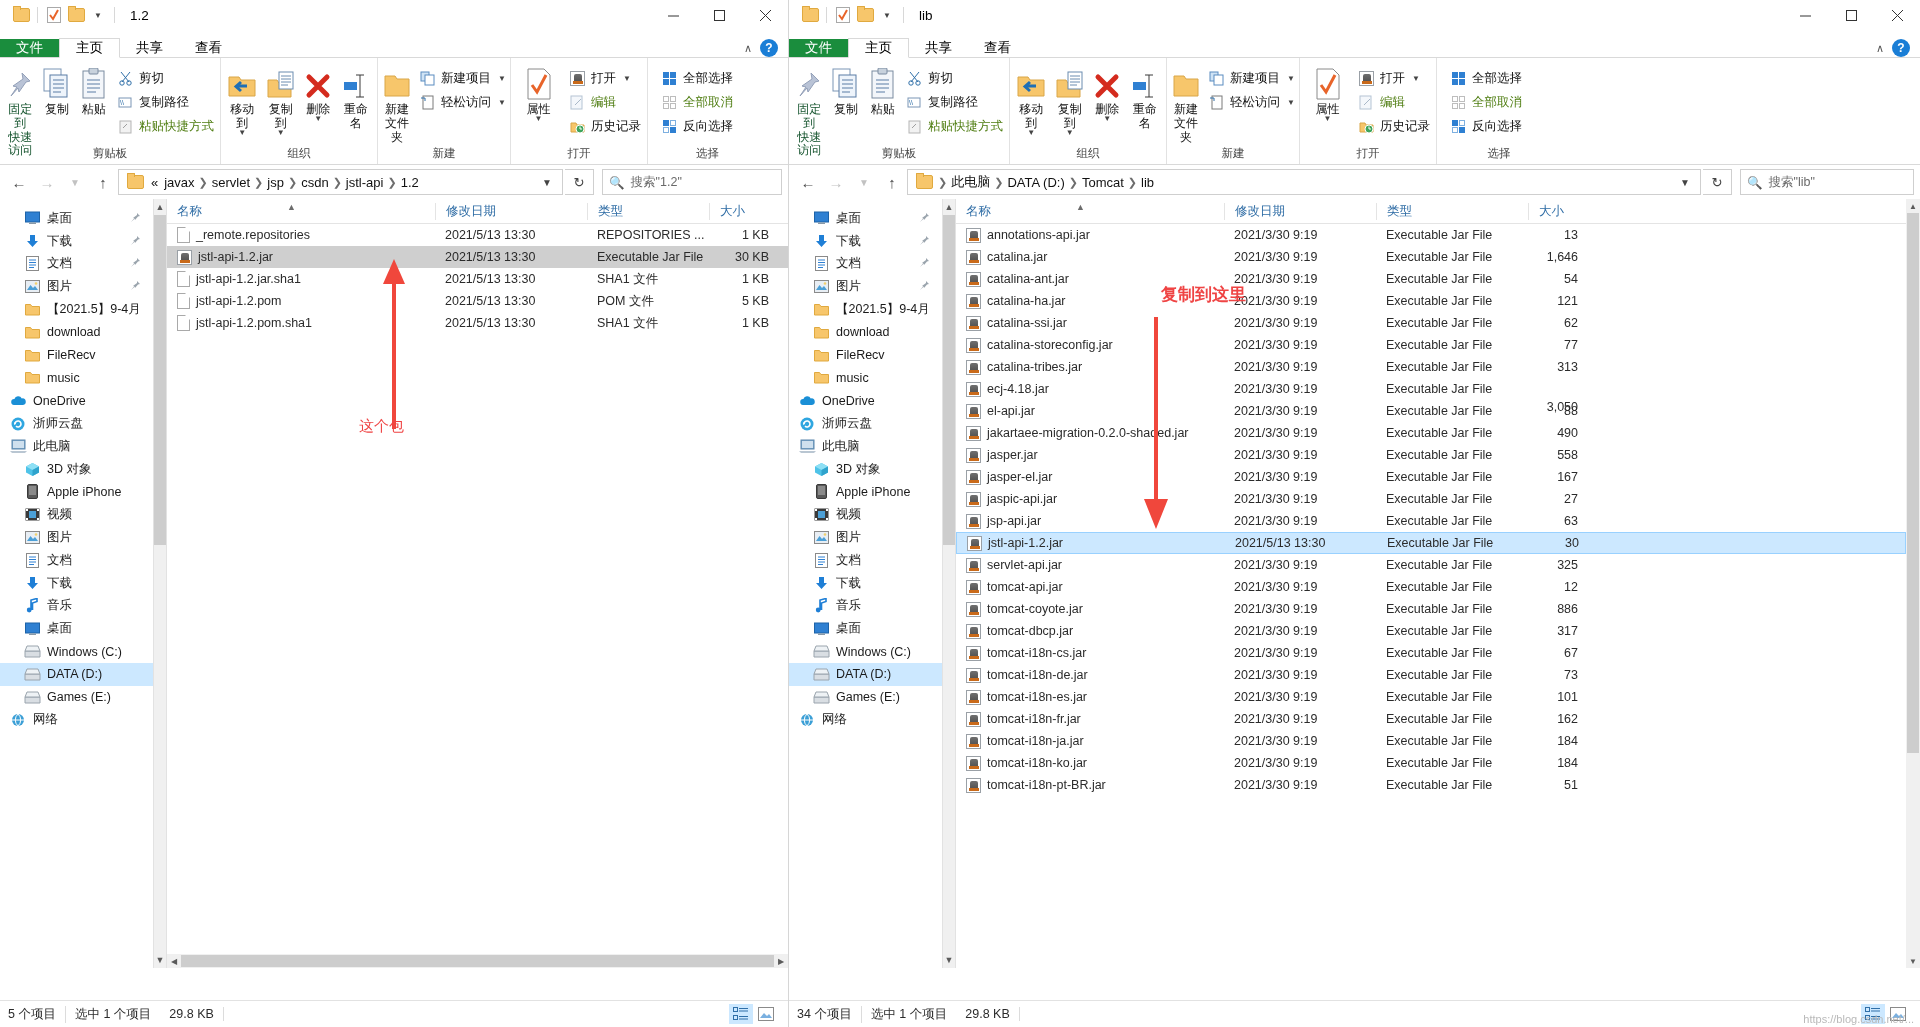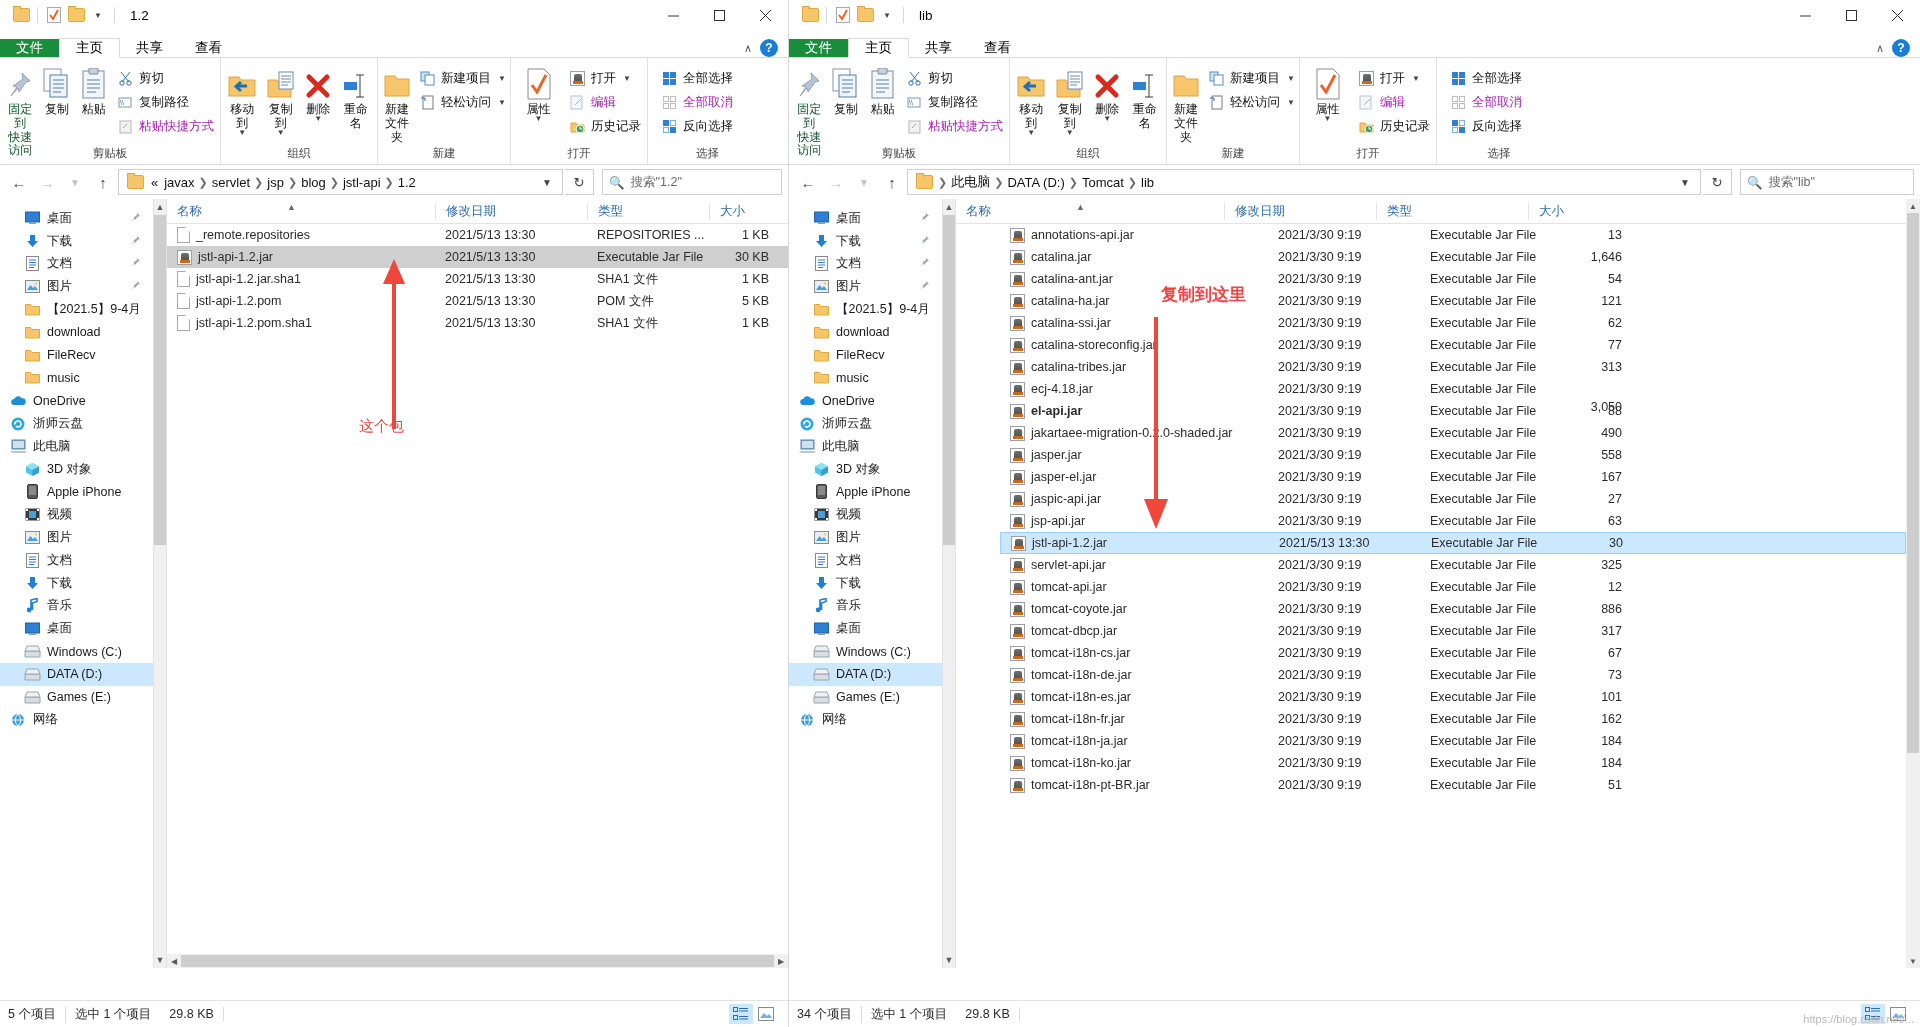--- a/index.html
+++ b/index.html
@@ -41,21 +41,21 @@
   .rgroup{display:flex;flex-direction:column;justify-content:space-between;height:106px;position:relative;padding:0 2px;}
   .rgroup + .rgroup{border-left:1px solid #e2e2e2;}
   .rgroup-body{display:flex;align-items:flex-start;padding-top:6px;height:80px;}
   .rgroup-label{text-align:center;font-size:11.5px;color:#444;padding-bottom:3px;}
   .bigbtn{width:62px;display:flex;flex-direction:column;align-items:center;padding:2px 2px 0;}
   .bigbtn .ic{height:34px;display:flex;align-items:flex-end;justify-content:center;}
   .bigbtn .lb{font-size:12px;text-align:center;line-height:1.15;color:#111;margin-top:3px;}
   .bigbtn.dim .lb{color:#14532d;}
   .smallcol{display:flex;flex-direction:column;padding-top:2px;}
   .smallbtn{display:flex;align-items:center;gap:5px;height:24px;padding:0 4px;font-size:12.5px;color:#111;white-space:nowrap;}
-  .smallbtn.dim{color:#a21caf;}
+  .smallbtn.dim{color:#4d7c0f;}
   .smallbtn .ic{width:18px;height:18px;display:flex;align-items:center;justify-content:center;}
   .caret{font-size:8px;color:#444;margin-left:2px;}
   .caret-b{font-size:8px;color:#444;line-height:4px;}
 
   
   .addrbar{height:34px;display:flex;align-items:center;padding:0 6px;gap:2px;background:#fff;}
   .nav-btn{width:26px;height:26px;display:flex;align-items:center;justify-content:center;color:#4a4a4a;font-size:15px;}
   .nav-btn.dis{color:#c2c2c2;}
   .crumbbox{flex:1;height:24px;border:1px solid #cfcfcf;background:#fff;display:flex;align-items:center;
             padding:0 4px;font-size:13px;color:#111;min-width:0;}
@@ -448,21 +448,21 @@
       <div class="nav-btn">↑</div>
       <div class="crumbbox">
         <span class="folder" style="margin:0 4px;"></span>
         <span class="crumb">«</span>
         <span class="crumb">javax</span>
         <span class="crumb-sep">❯</span>
         <span class="crumb">servlet</span>
         <span class="crumb-sep">❯</span>
         <span class="crumb">jsp</span>
         <span class="crumb-sep">❯</span>
-        <span class="crumb">blog</span>
+        <span class="crumb">csdn</span>
         <span class="crumb-sep">❯</span>
         <span class="crumb">jstl-api</span>
         <span class="crumb-sep">❯</span>
         <span class="crumb">1.2</span>
         <span class="crumb-dd">▼</span>
       </div>
       <div class="refresh">↻</div>
       <div class="searchbox">
         <span>🔍</span>
         <span>搜索"1.2"</span>
@@ -1390,21 +1390,21 @@
         <div class="nav-thumb" style="top:16px;height:330px;"></div>
         <div class="nav-scroll-dn" style="position:absolute;bottom:0;left:0;right:0;">▼</div>
       </div>
       <div class="listpane">
         <div class="hdr" style="padding-right:14px;" id="hdr2">
             <div class="cell" style="width: 268px;"><span>名称</span><span class="sortmark">▲</span></div>
             <div class="cell" style="width: 152px;"><span>修改日期</span></div>
             <div class="cell" style="width: 152px;"><span>类型</span></div>
             <div class="cell" style="width: 60px; flex: 1 1 0%;"><span>大小</span></div>
           </div>
-        <div id="rows2" style="padding-right:14px;padding-left:44px;">
+        <div id="rows2" style="padding-right:14px;">
             <div class="row">
               <div class="cell" style="width: 268px;">
                 <span class="fname">
                   <span class="jar"></span>
                   <span>annotations-api.jar</span>
                 </span>
               </div>
               <div class="cell" style="width: 152px;">2021/3/30 9:19</div>
               <div class="cell" style="width: 152px;">Executable Jar File</div>
               <div class="cell num" style="width: 60px;">13</div>
@@ -1480,21 +1480,21 @@
                 <span class="fname">
                   <span class="jar"></span>
                   <span>ecj-4.18.jar</span>
                 </span>
               </div>
               <div class="cell" style="width: 152px;">2021/3/30 9:19</div>
               <div class="cell" style="width: 152px;">Executable Jar File</div>
               <div class="cell num" style="width: 60px; margin-top: 36px;">3,050</div>
             </div>
             <div class="row">
-              <div class="cell" style="width: 268px; font-weight: bold;">
+              <div class="cell" style="width: 268px;">
                 <span class="fname">
                   <span class="jar"></span>
                   <span>el-api.jar</span>
                 </span>
               </div>
               <div class="cell" style="width: 152px;">2021/3/30 9:19</div>
               <div class="cell" style="width: 152px;">Executable Jar File</div>
               <div class="cell num" style="width: 60px;">88</div>
             </div>
             <div class="row">

